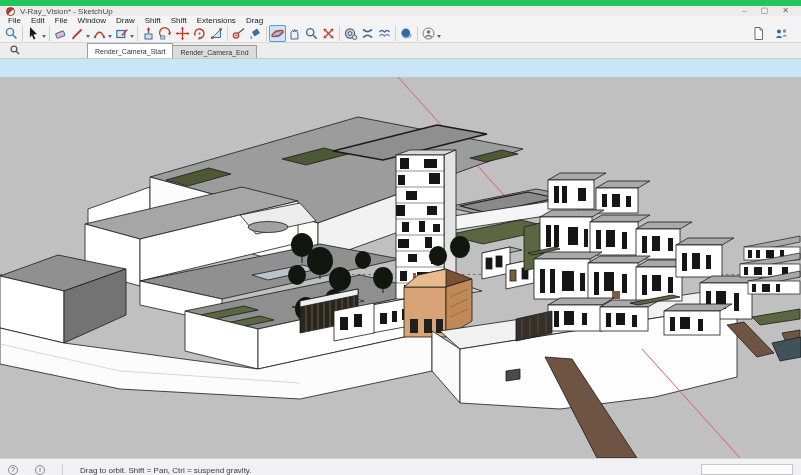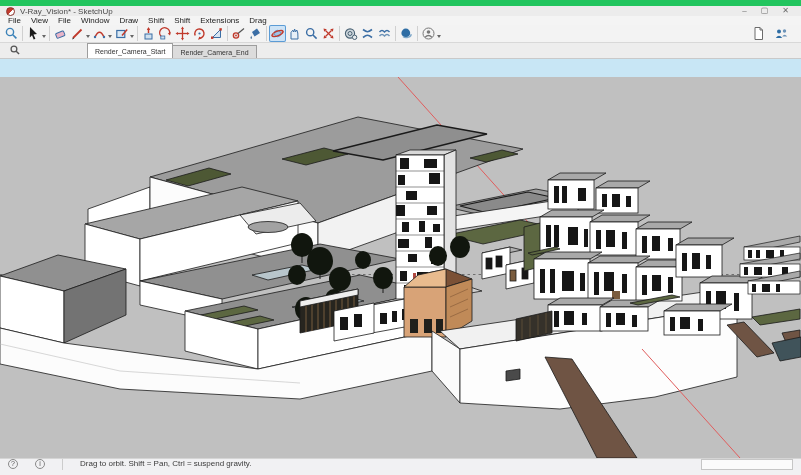--- a/index.html
+++ b/index.html
@@ -31,21 +31,21 @@
   .tabsearch{align-self:center;margin-right:66px}
   .tab{font-size:7px;color:#333;padding:0 7px;border:1px solid #9d9d9d;border-bottom:none;background:#dcdcdc;height:13px;display:flex;align-items:center;white-space:nowrap}
   .tab.active{background:#ffffff;height:15px}
   .tab + .tab{border-left:none}
 
   
   .viewport{position:relative;height:399px;background:#c0c0c0}
   svg.scene{display:block}
 
   
-  .statusbar{height:24px;background:#f1f1f3;border-top:1px solid #d5d5d5;display:flex;align-items:flex-start;padding:0 8px;gap:17px}
+  .statusbar{height:24px;background:#f1f1f3;border-top:1px solid #d5d5d5;display:flex;align-items:flex-end;padding:0 8px;gap:17px}
   .sicon{width:10px;height:10px;border:1px solid #8a8a8a;border-radius:50%;font-size:7px;line-height:8px;display:flex;align-items:center;justify-content:center;color:#555;flex:0 0 auto}
   .sdiv{width:1px;height:11px;background:#cccccc}
   .smsg{font-size:8px;color:#3a3a3a;white-space:nowrap}
   .measure{margin-left:auto;width:92px;height:11px;background:#fbfbfb;border:1px solid #c6c6c6;font-size:7px;padding:0 2px;font-family:"Liberation Sans",sans-serif}
 </style>
 </head>
 <body>
 
 <div class="app">
 
@@ -54,21 +54,21 @@
     <span class="title-text">V-Ray_Vision* - SketchUp</span>
     <span class="wincontrols">
       <span class="winbtn">–</span>
       <span class="winbtn">▢</span>
       <span class="winbtn">✕</span>
     </span>
   </div>
 
   <div class="menubar">
     <span class="menu-item">File</span>
-    <span class="menu-item">View</span>
+    <span class="menu-item">Edit</span>
     <span class="menu-item">File</span>
     <span class="menu-item">Window</span>
     <span class="menu-item">Draw</span>
     <span class="menu-item">Shift</span>
     <span class="menu-item">Shift</span>
     <span class="menu-item">Extensions</span>
     <span class="menu-item">Drag</span>
   </div>
 
   <div class="toolbar">

